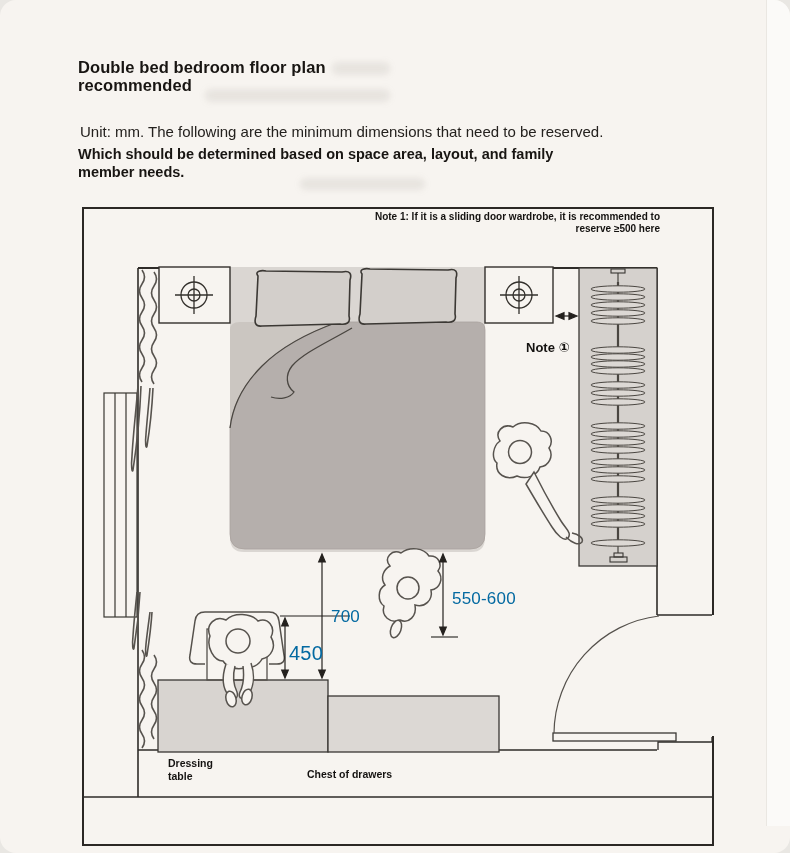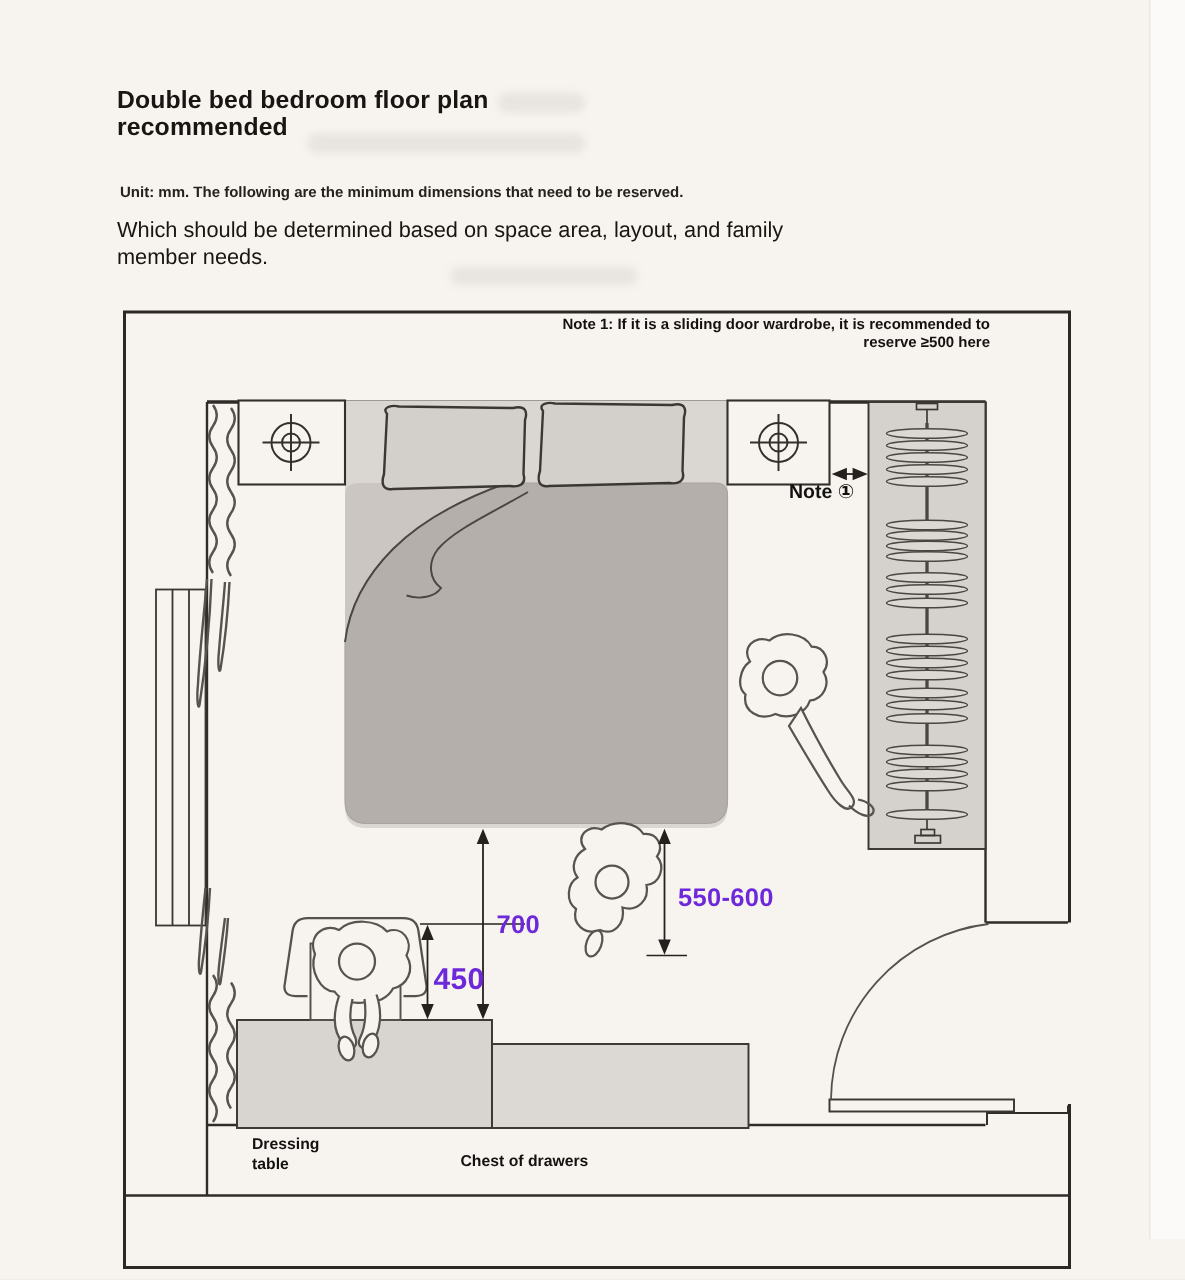--- a/index.html
+++ b/index.html
@@ -1,43 +1,44 @@
 <!DOCTYPE html>
 <html><head>
 <meta charset="utf-8">
 <style>
   html,body{margin:0;padding:0;background:#e9e7e3;}
   .stage{
     position:relative;width:790px;height:853px;margin:0 auto;
     background:#f7f4f0;overflow:hidden;
     font-family:"Liberation Sans","DejaVu Sans",sans-serif;
     color:#1d1a17;
+    border-radius:16px;
   }
   .abs{position:absolute;}
   .title{
     left:78px;top:58px;width:340px;
     font-size:16.5px;font-weight:700;line-height:18px;color:#181512;
     letter-spacing:.1px;
   }
   .unit-note{
     left:80px;top:123px;width:600px;
-    font-size:10px;font-weight:700;color:#24211e;
+    font-size:15px;font-weight:400;color:#24211e;
   }
   .subtitle{
     left:78px;top:146px;width:500px;
-    font-size:14.5px;font-weight:400;line-height:17.5px;color:#181512;
+    font-size:14.5px;font-weight:700;line-height:17.5px;color:#181512;
   }
   .smudge{background:rgba(122,116,108,.12);filter:blur(3px);border-radius:6px;}
   .seam{left:766px;top:0;width:24px;height:826px;background:#fbfaf8;border-left:1px solid #eae7e2;}
   .plan-note{
     right:130px;top:211px;width:340px;text-align:right;
     font-size:10px;font-weight:700;line-height:12.3px;color:#141210;
   }
-  .note-marker{left:526px;top:320px;font-size:13px;font-weight:700;color:#141210;}
-  .dim{font-size:17px;font-weight:700;color:#6d28d9;letter-spacing:.2px;}
+  .note-marker{left:526px;top:340px;font-size:13px;font-weight:700;color:#141210;}
+  .dim{font-size:17px;font-weight:400;color:#0369a1;letter-spacing:.2px;}
   .dim-900{left:331px;top:607px;}
   .dim-450{left:289px;top:642px;font-size:20px;}
   .dim-550{left:452px;top:589px;}
   .furn-label{font-size:10.5px;font-weight:700;color:#141210;line-height:12.5px;}
   .lbl-dressing{left:168px;top:757px;width:58px;}
   .lbl-chest{left:307px;top:728px;width:120px;margin-top:40px;}
   svg{position:absolute;left:0;top:0;}
 </style>
 </head>
 <body>

